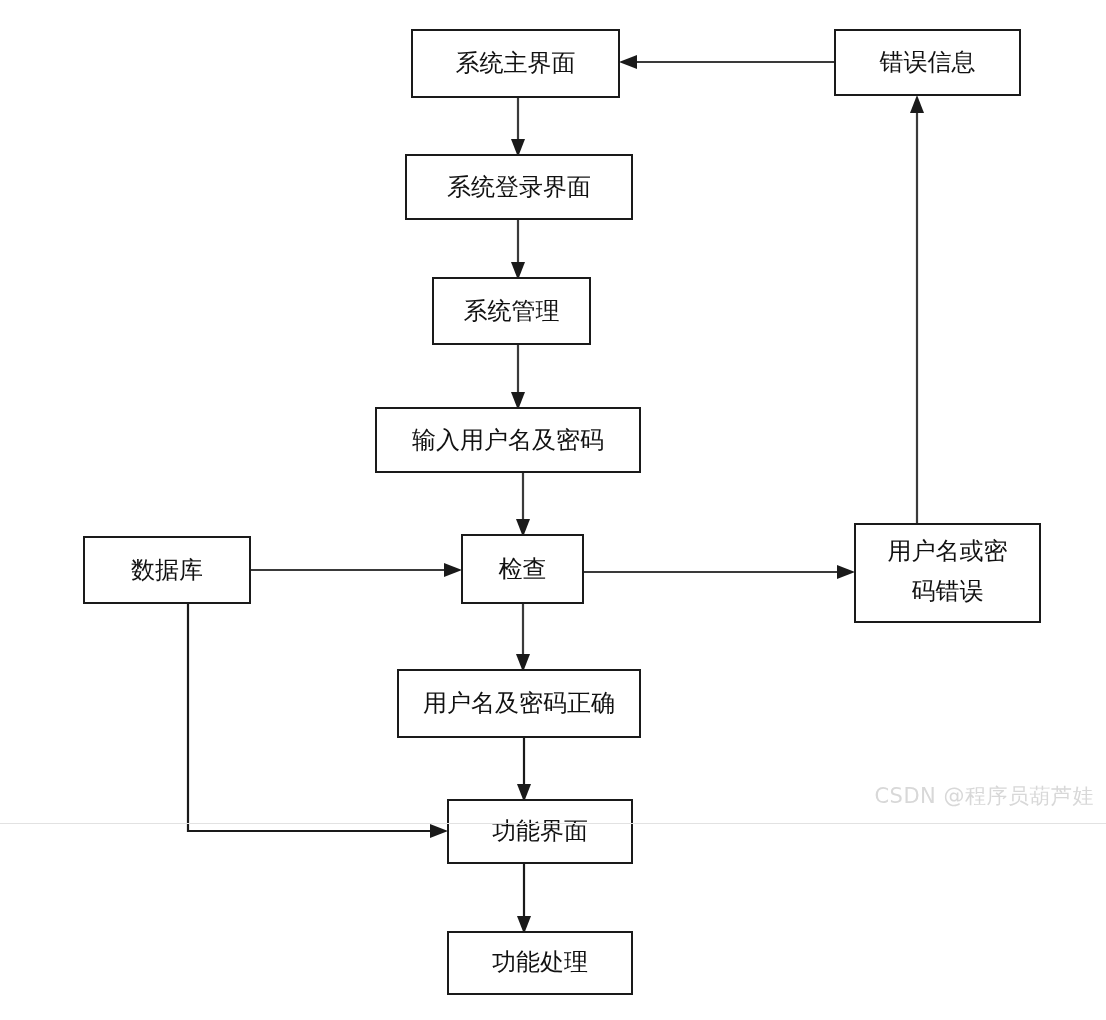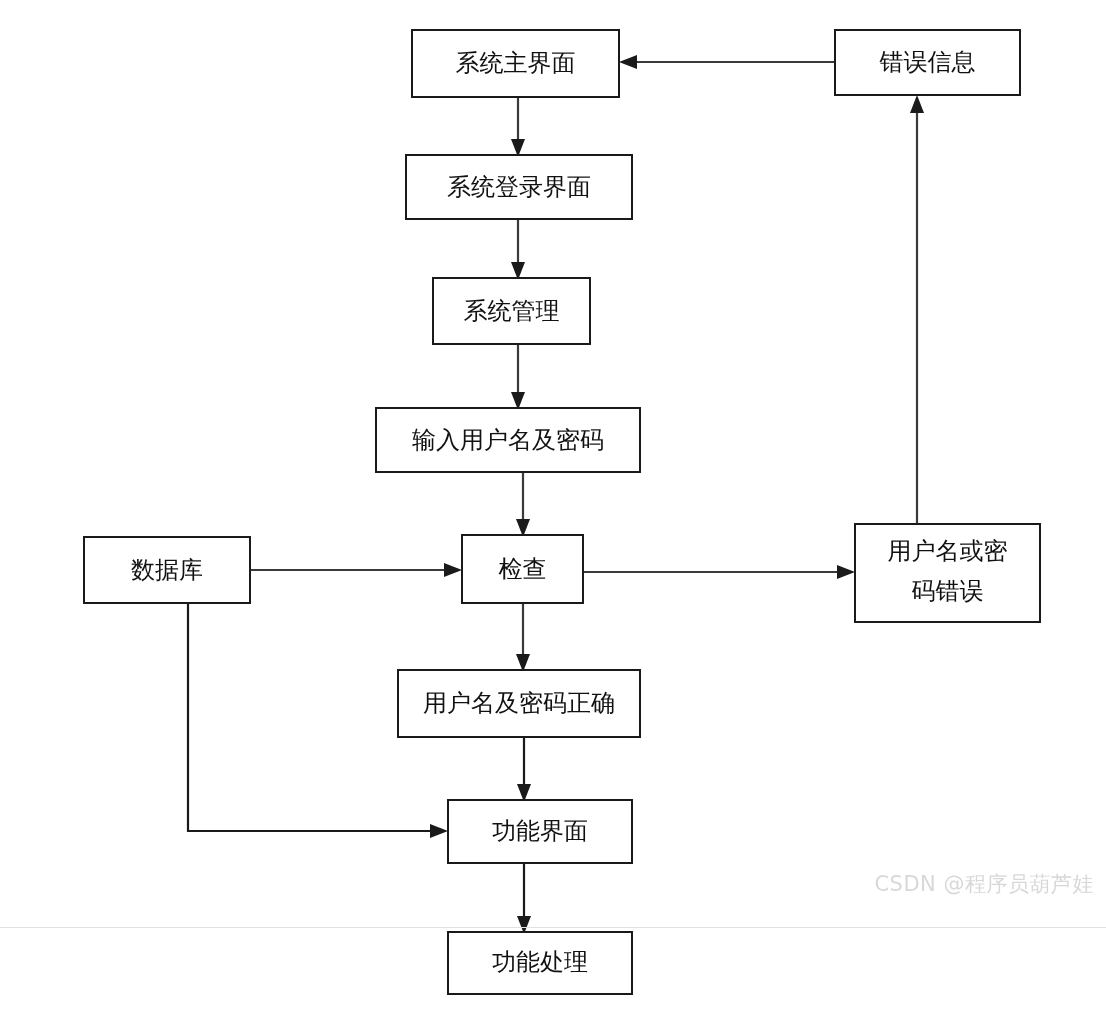--- a/index.html
+++ b/index.html
@@ -9,21 +9,21 @@
   }
   body {
     width: 1106px;
     height: 1020px;
     font-family: "DejaVu Sans", "Liberation Sans", sans-serif;
     overflow: hidden;
   }
   #diagram-root {
     position: relative;
     width: 1106px;
-    height: 928px;
+    height: 824px;
     background: #ffffff;
   }
   svg#flowchart {
     position: absolute;
     top: 0;
     left: 0;
     width: 1106px;
     height: 1020px;
     display: block;
   }
@@ -47,21 +47,21 @@
   }
   .edge-line.dark {
     stroke: #1a1a1a;
   }
   .arrow-head {
     fill: #1a1a1a;
   }
   .watermark {
     position: absolute;
     right: 12px;
-    bottom: 30px;
+    bottom: 14px;
     font-family: "DejaVu Sans", "Liberation Sans", sans-serif;
     font-size: 21px;
     color: #d8d8d8;
     letter-spacing: 0.5px;
     user-select: none;
   }
   .bottom-rule {
     position: absolute;
     left: 0;
     bottom: 0;

